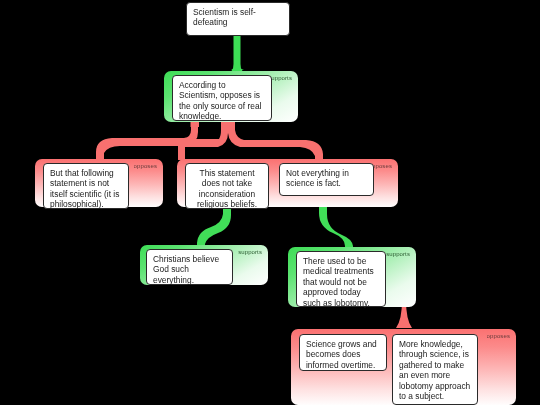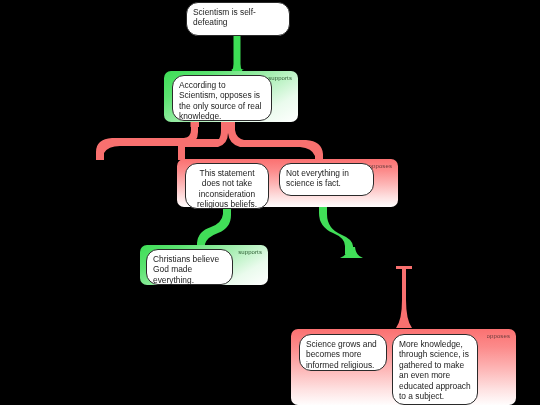--- a/index.html
+++ b/index.html
@@ -50,21 +50,21 @@
   }
   .panel.supports .relation-label {
     color: #2d5c33;
   }
   
   .claim-box {
     position: absolute;
     box-sizing: border-box;
     background: #ffffff;
     border: 1px solid #2a2a2a;
-    border-radius: 12px;
+    border-radius: 4px;
     padding: 4px 6px 12px 6px;
     font-size: 8.4px;
     line-height: 10.4px;
     color: #1b1b1b;
     font-family: "Liberation Sans", sans-serif;
   }
   .claim-box .txt { display: block; }
 </style>
 </head>
 <body>
@@ -108,43 +108,55 @@
     </div>
   </div>
 
   <div class="panel supports" style="left:164px; top:71px; width:134px; height:51px;">
     <span class="relation-label">supports</span>
     <div class="claim-box" style="left:8px; top:4px; width:100px; height:46px;">
       <span class="txt">According to Scientism, opposes is the only source of real knowledge.</span>
     </div>
   </div>
 
+  <div class="panel opposes" style="left:35px; top:159px; width:128px; height:48px;">
+    <span class="relation-label">opposes</span>
+    <div class="claim-box" style="left:8px; top:4px; width:86px; height:46px;">
+      <span class="txt">But that following statement is not itself scientific (it is philosophical).</span>
+    </div>
+  </div>
 
   <div class="panel opposes" style="left:177px; top:159px; width:221px; height:48px;">
     <span class="relation-label">opposes</span>
     <div class="claim-box" style="left:8px; top:4px; width:84px; height:46px;text-align:center;">
       <span class="txt">This statement does not take inconsideration religious beliefs.</span>
     </div>
 
     <div class="claim-box" style="left:102px; top:4px; width:95px; height:33px;">
       <span class="txt">Not everything in science is fact.</span>
     </div>
   </div>
 
   <div class="panel supports" style="left:140px; top:245px; width:128px; height:40px;">
     <span class="relation-label">supports</span>
     <div class="claim-box" style="left:6px; top:4px; width:87px; height:36px;">
-      <span class="txt">Christians believe God made everything.</span>
+      <span class="txt">Christians believe God such everything.</span>
     </div>
   </div>
 
+  <div class="panel supports" style="left:288px; top:247px; width:128px; height:60px;">
+    <span class="relation-label">supports</span>
+    <div class="claim-box" style="left:8px; top:4px; width:90px; height:56px;">
+      <span class="txt">There used to be medical treatments that would not be approved today such as lobotomy.</span>
+    </div>
+  </div>
 
   <div class="panel opposes" style="left:291px; top:329px; width:225px; height:76px;">
     <span class="relation-label">opposes</span>
     <div class="claim-box" style="left:8px; top:5px; width:88px; height:37px;">
-      <span class="txt">Science grows and becomes more informed religious.</span>
+      <span class="txt">Science grows and becomes does informed overtime.</span>
     </div>
     <div class="claim-box" style="left:101px; top:5px; width:86px; height:71px;">
-      <span class="txt">More knowledge, through science, is gathered to make an even more educated approach to a subject.</span>
+      <span class="txt">More knowledge, through science, is gathered to make an even more lobotomy approach to a subject.</span>
     </div>
   </div>
 
 </div>
 
 </body></html>

